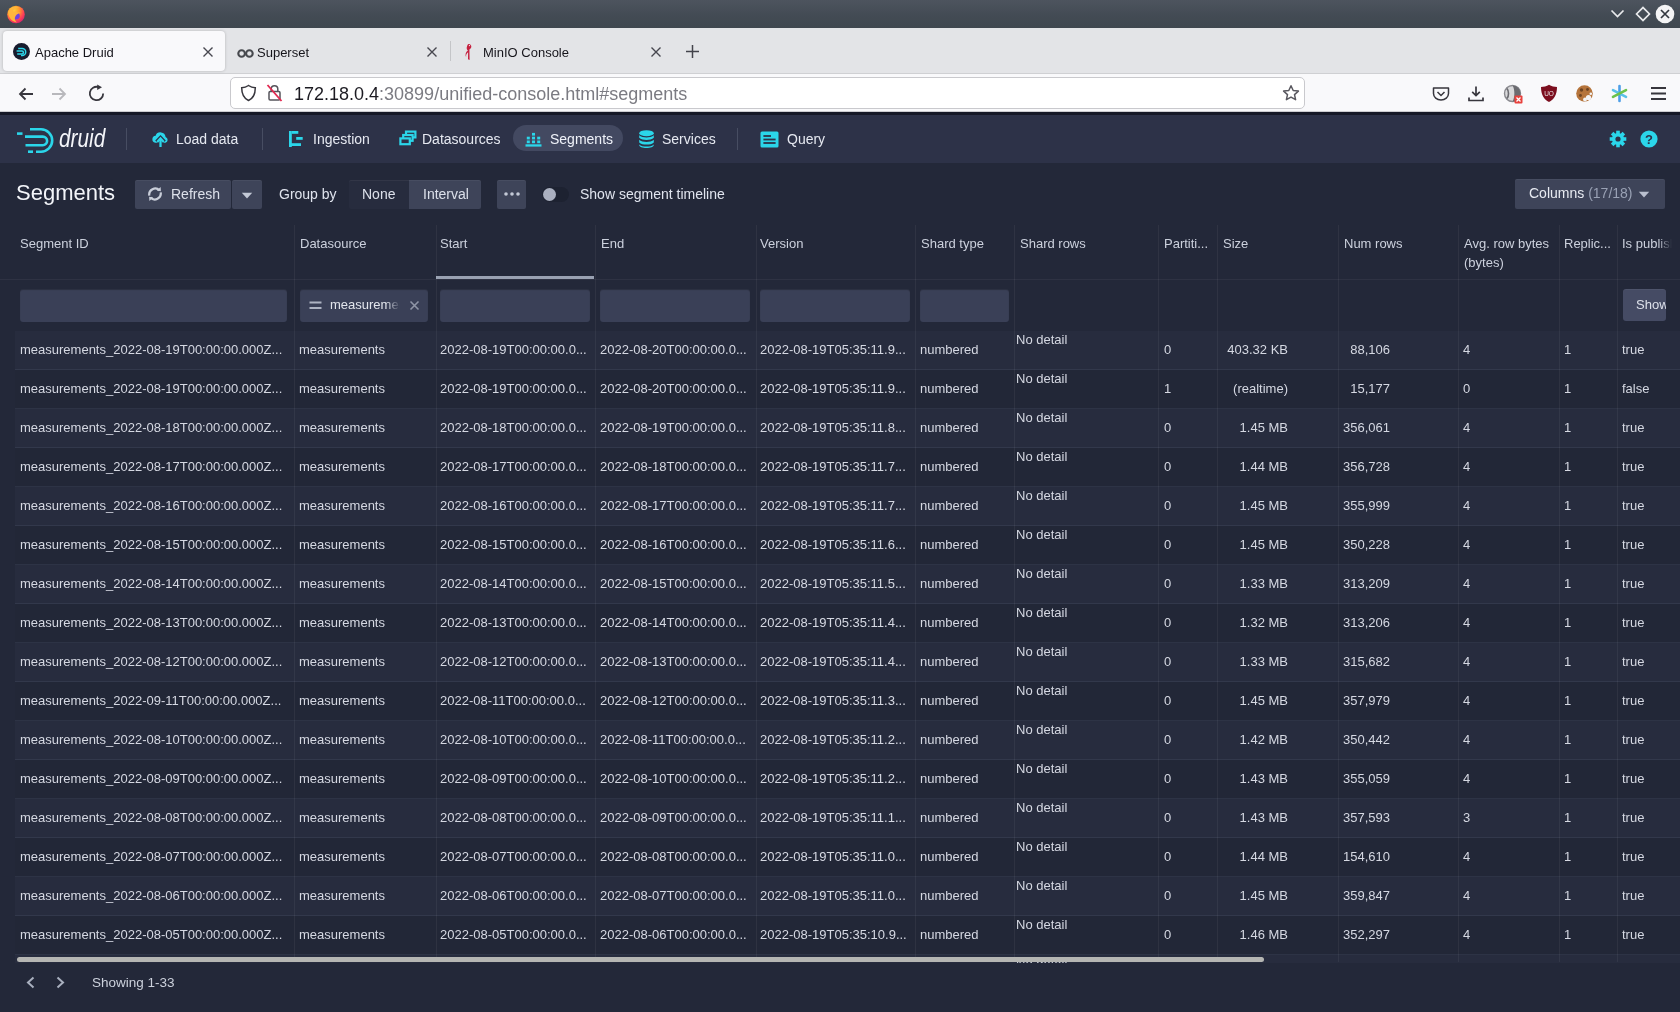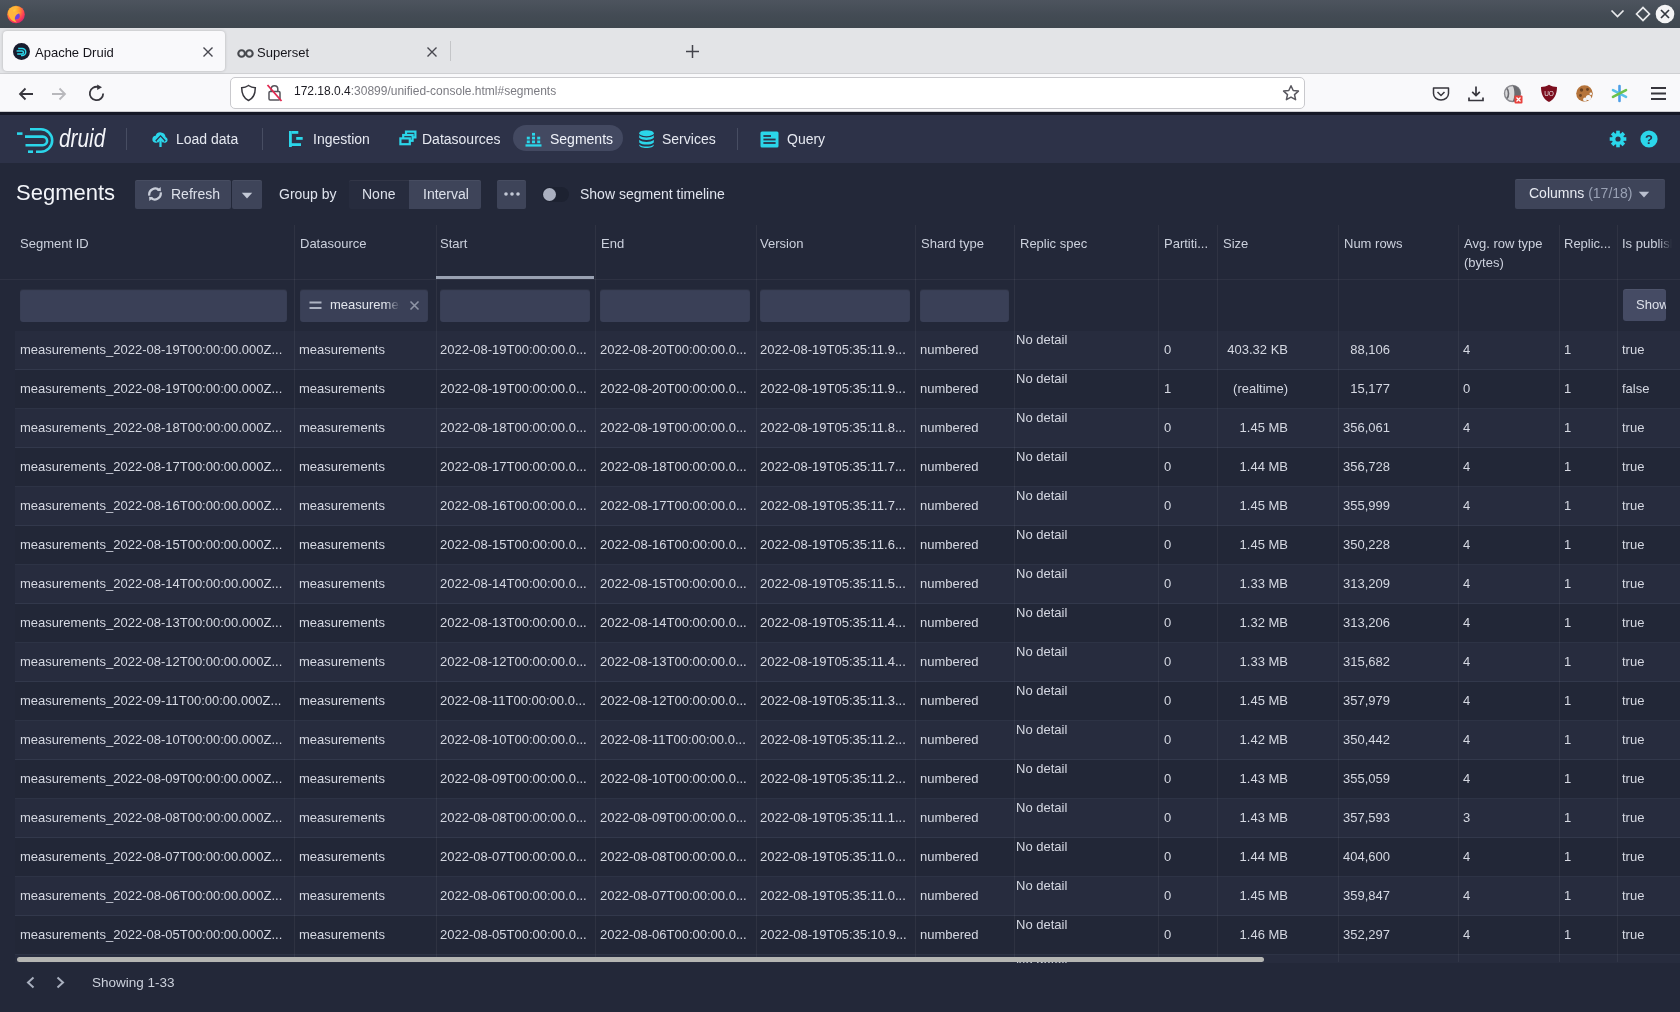--- a/index.html
+++ b/index.html
@@ -11,21 +11,21 @@
   color:#e9eaec; font-size:14px; }
 #tabbar { position:absolute; left:0; top:28px; width:1680px; height:46px; background:#e3e4e7; border-bottom:1px solid #cfd0d3; }
 .tab { position:absolute; top:3px; height:40px; border-radius:4px; }
 .tab.active { background:#f9f9fb; box-shadow:0 0 3px rgba(0,0,0,.22); }
 .tlabel { position:absolute; top:14px; font-size:13px; color:#16151b; white-space:nowrap; }
 .tabsep { position:absolute; top:40px; width:1px; height:20px; background:#c4c5c8; }
 #navbar { position:absolute; left:0; top:74px; width:1680px; height:38px;
   background:#f9f9fb; border-bottom:1px solid #cdcdd1; }
 #urlfield { position:absolute; left:230px; top:77px; width:1075px; height:32px;
   background:#ffffff; border:1px solid #c9c9cd; border-radius:5px; }
-#urltext { position:absolute; left:294px; top:84px; font-size:12px; color:#1c1b22; white-space:nowrap; }
+#urltext { position:absolute; left:294px; top:84px; font-size:18px; color:#1c1b22; white-space:nowrap; }
 #urltext span { color:#7b7b82; }
 #darkstrip { position:absolute; left:0; top:112px; width:1680px; height:3px; background:#161927; }
 #dheader { position:absolute; left:0; top:115px; width:1680px; height:48px; background:#2d3248; }
 .navtext { position:absolute; top:131px; white-space:nowrap; color:#e6e9f1; font-size:14px; }
 .vsep { position:absolute; top:128px; width:1px; height:22px; background:#474d62; }
 .pill { position:absolute; left:513px; top:125px; width:110px; height:26px;
   background:#434961; border-radius:13px; }
 #vtitle { position:absolute; left:16px; top:180px; font-size:22px; color:#f3f5f9; }
 .btn { position:absolute; top:180px; height:29px; background:#3e4459; border-radius:2px;
   color:#dce0ea; font-size:14px; box-shadow:inset 0 1px 0 rgba(255,255,255,.05); }
@@ -93,20 +93,30 @@
         <circle cx="4.6" cy="4.5" r="3.3"></circle>
         <circle cx="12.4" cy="4.5" r="3.3"></circle>
       </g>
     </svg>
     <div class="tlabel" style="left:30px">Superset</div>
     <svg class="abs" style="left:199px;top:15px" width="12" height="12" viewBox="0 0 12 12">
       <path d="M1.5 1.5 L10.5 10.5 M10.5 1.5 L1.5 10.5" stroke="#47474f" stroke-width="1.4"></path>
     </svg>
   </div>
   <div class="tabsep" style="left:450px;top:13px"></div>
+  <div class="tab" style="left:451px;width:222px">
+    <svg class="abs" style="left:13px;top:12px" width="10" height="18" viewBox="0 0 10 18">
+      <path d="M4.6 1.0 C6.6 1.0 7.6 2.5 7.3 4.1 C7.1 5.3 6.2 6.1 5.4 6.5 L5.6 17 L4.0 16.3 L4.1 9.3 C2.6 10.4 1.9 11.9 2.1 14.2 C0.9 11.6 1.7 9.0 3.9 7.4 C2.7 6.4 2.4 4.8 3.0 3.4 C3.4 2.2 3.8 1.0 4.6 1.0 Z" fill="#c5203f"></path>
+      <circle cx="5.5" cy="2.6" r="0.7" fill="#f2f2f4"></circle>
+    </svg>
+    <div class="tlabel" style="left:32px">MinIO Console</div>
+    <svg class="abs" style="left:199px;top:15px" width="12" height="12" viewBox="0 0 12 12">
+      <path d="M1.5 1.5 L10.5 10.5 M10.5 1.5 L1.5 10.5" stroke="#47474f" stroke-width="1.4"></path>
+    </svg>
+  </div>
   <svg class="abs" style="left:685px;top:16px" width="15" height="15" viewBox="0 0 15 15">
     <path d="M7.5 1 V14 M1 7.5 H14" stroke="#43434b" stroke-width="1.5"></path>
   </svg>
 </div>
 <div id="navbar"></div>
 <svg class="abs" style="left:17px;top:85px" width="18" height="18" viewBox="0 0 18 18">
   <path d="M16 9 H3 M8.5 3.5 L3 9 L8.5 14.5" stroke="#37363d" stroke-width="1.8" fill="none"></path>
 </svg>
 <svg class="abs" style="left:50px;top:85px" width="18" height="18" viewBox="0 0 18 18">
   <path d="M2 9 H15 M9.5 3.5 L15 9 L9.5 14.5" stroke="#b8b8bc" stroke-width="1.8" fill="none"></path>
@@ -311,25 +321,25 @@
 <div class="coldiv" style="left:1338px"></div>
 <div class="coldiv" style="left:1458px"></div>
 <div class="coldiv" style="left:1559px"></div>
 <div class="coldiv" style="left:1617px"></div>
 <div class="hcell" style="left:20px">Segment ID</div>
 <div class="hcell" style="left:300px">Datasource</div>
 <div class="hcell" style="left:440px">Start</div>
 <div class="hcell" style="left:601px">End</div>
 <div class="hcell" style="left:760px">Version</div>
 <div class="hcell" style="left:921px">Shard type</div>
-<div class="hcell" style="left:1020px">Replic spec</div>
+<div class="hcell" style="left:1020px">Shard rows</div>
 <div class="hcell" style="left:1164px">Partiti...</div>
 <div class="hcell" style="left:1223px">Size</div>
 <div class="hcell" style="left:1344px">Num rows</div>
-<div class="hcell" style="left:1464px">Avg. row type</div>
+<div class="hcell" style="left:1464px">Avg. row bytes</div>
 <div class="hcell" style="left:1564px">Replic...</div>
 <div class="hcell" style="left:1622px;width:50px;overflow:hidden;-webkit-mask-image:linear-gradient(90deg,#000 72%,transparent)">Is published</div>
 <div class="hcell" style="left:1464px;top:30px">(bytes)</div>
 <div class="sortline"></div>
 <div class="abs" style="left:0;top:54px;width:1680px;height:1px;background:rgba(255,255,255,0.05)"></div>
 <div class="finput" style="left:20px;width:267px"></div>
 <div class="finput" style="left:440px;width:150px"></div>
 <div class="finput" style="left:600px;width:150px"></div>
 <div class="finput" style="left:760px;width:150px"></div>
 <div class="finput" style="left:920px;width:89px"></div>
@@ -542,21 +552,21 @@
 <div class="row even" style="top:613px">
 <div class="cell" style="left:5px;width:268px;overflow:hidden">measurements_2022-08-07T00:00:00.000Z...</div>
 <div class="cell" style="left:284px">measurements</div>
 <div class="cell" style="left:425px">2022-08-07T00:00:00.0...</div>
 <div class="cell" style="left:585px">2022-08-08T00:00:00.0...</div>
 <div class="cell" style="left:745px">2022-08-19T05:35:11.0...</div>
 <div class="cell" style="left:905px">numbered</div>
 <div class="topcell" style="left:1001px">No detail</div>
 <div class="cell" style="left:1149px">0</div>
 <div class="cell" style="left:1211px;width:62px;text-align:right">1.44 MB</div>
-<div class="cell" style="left:1328px;width:47px;text-align:right">404,600</div>
+<div class="cell" style="left:1328px;width:47px;text-align:right">154,610</div>
 <div class="cell" style="left:1448px">4</div>
 <div class="cell" style="left:1549px">1</div>
 <div class="cell" style="left:1607px">true</div>
 </div>
 <div class="row odd" style="top:652px">
 <div class="cell" style="left:5px;width:268px;overflow:hidden">measurements_2022-08-06T00:00:00.000Z...</div>
 <div class="cell" style="left:284px">measurements</div>
 <div class="cell" style="left:425px">2022-08-06T00:00:00.0...</div>
 <div class="cell" style="left:585px">2022-08-07T00:00:00.0...</div>
 <div class="cell" style="left:745px">2022-08-19T05:35:11.0...</div>

